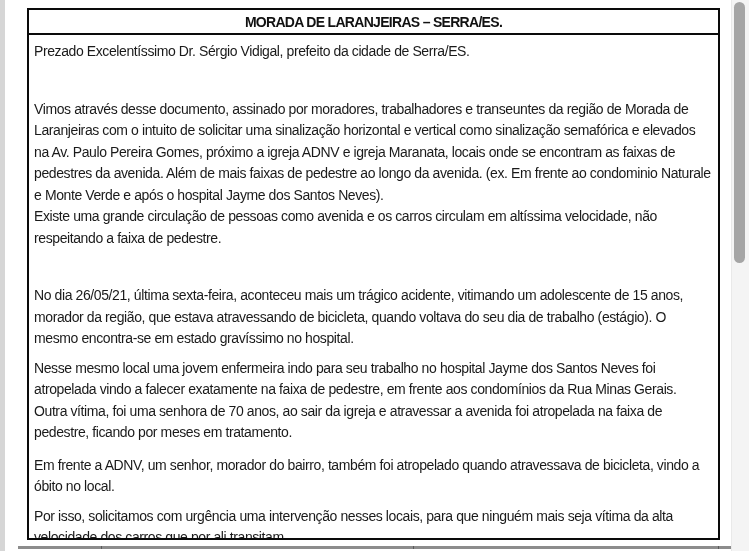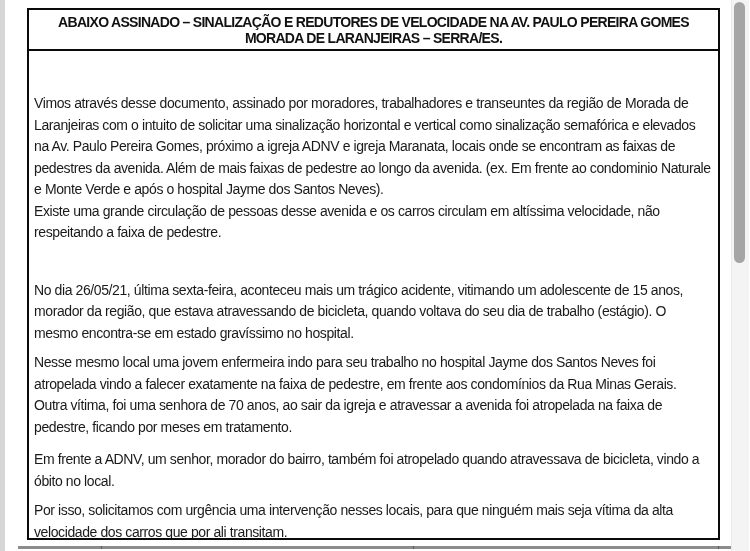--- a/index.html
+++ b/index.html
@@ -79,27 +79,27 @@
 </head>
 <body>
 
 <div class="stage">
 
   <div class="gutter-left"></div>
 
   <div class="outer-box">
 
     <div class="header-sec">
-      <div class="title-line">ABAIXO ASSINADO – SINALIZAÇÃO E REDUTORES DE VELOCIDADE NA AV. PAULO PEREIRA GOMES</div>
       <div class="title-line">MORADA DE LARANJEIRAS – SERRA/ES.</div>
     </div>
 
     <div class="body-sec">
+      <p class="para">Prezado Excelentíssimo Dr. Sérgio Vidigal, prefeito da cidade de Serra/ES.</p>
       <p class="para gap-lg">Vimos através desse documento, assinado por moradores, trabalhadores e transeuntes da região de Morada de Laranjeiras com o intuito de solicitar uma sinalização horizontal e vertical como sinalização semafórica e elevados na Av. Paulo Pereira Gomes, próximo a igreja ADNV e igreja Maranata, locais onde se encontram as faixas de pedestres da avenida. Além de mais faixas de pedestre ao longo da avenida. (ex. Em frente ao condominio Naturale e Monte Verde e após o hospital Jayme dos Santos Neves).</p>
-      <p class="para">Existe uma grande circulação de pessoas desse avenida e os carros circulam em altíssima velocidade, não respeitando a faixa de pedestre.</p>
+      <p class="para">Existe uma grande circulação de pessoas como avenida e os carros circulam em altíssima velocidade, não respeitando a faixa de pedestre.</p>
       <p class="para gap-lg">No dia 26/05/21, última sexta-feira, aconteceu mais um trágico acidente, vitimando um adolescente de 15 anos, morador da região, que estava atravessando de bicicleta, quando voltava do seu dia de trabalho (estágio). O mesmo encontra-se em estado gravíssimo no hospital.</p>
       <p class="para gap-md">Nesse mesmo local uma jovem enfermeira indo para seu trabalho no hospital Jayme dos Santos Neves foi atropelada vindo a falecer exatamente na faixa de pedestre, em frente aos condomínios da Rua Minas Gerais. Outra vítima, foi uma senhora de 70 anos, ao sair da igreja e atravessar a avenida foi atropelada na faixa de pedestre, ficando por meses em tratamento.</p>
       <p class="para gap-sm">Em frente a ADNV, um senhor, morador do bairro, também foi atropelado quando atravessava de bicicleta, vindo a óbito no local.</p>
       <p class="para gap-md">Por isso, solicitamos com urgência uma intervenção nesses locais, para que ninguém mais seja vítima da alta velocidade dos carros que por ali transitam.</p>
     </div>
 
   </div>
 
   <div class="table-edge">
     <span class="tick t1"></span>

